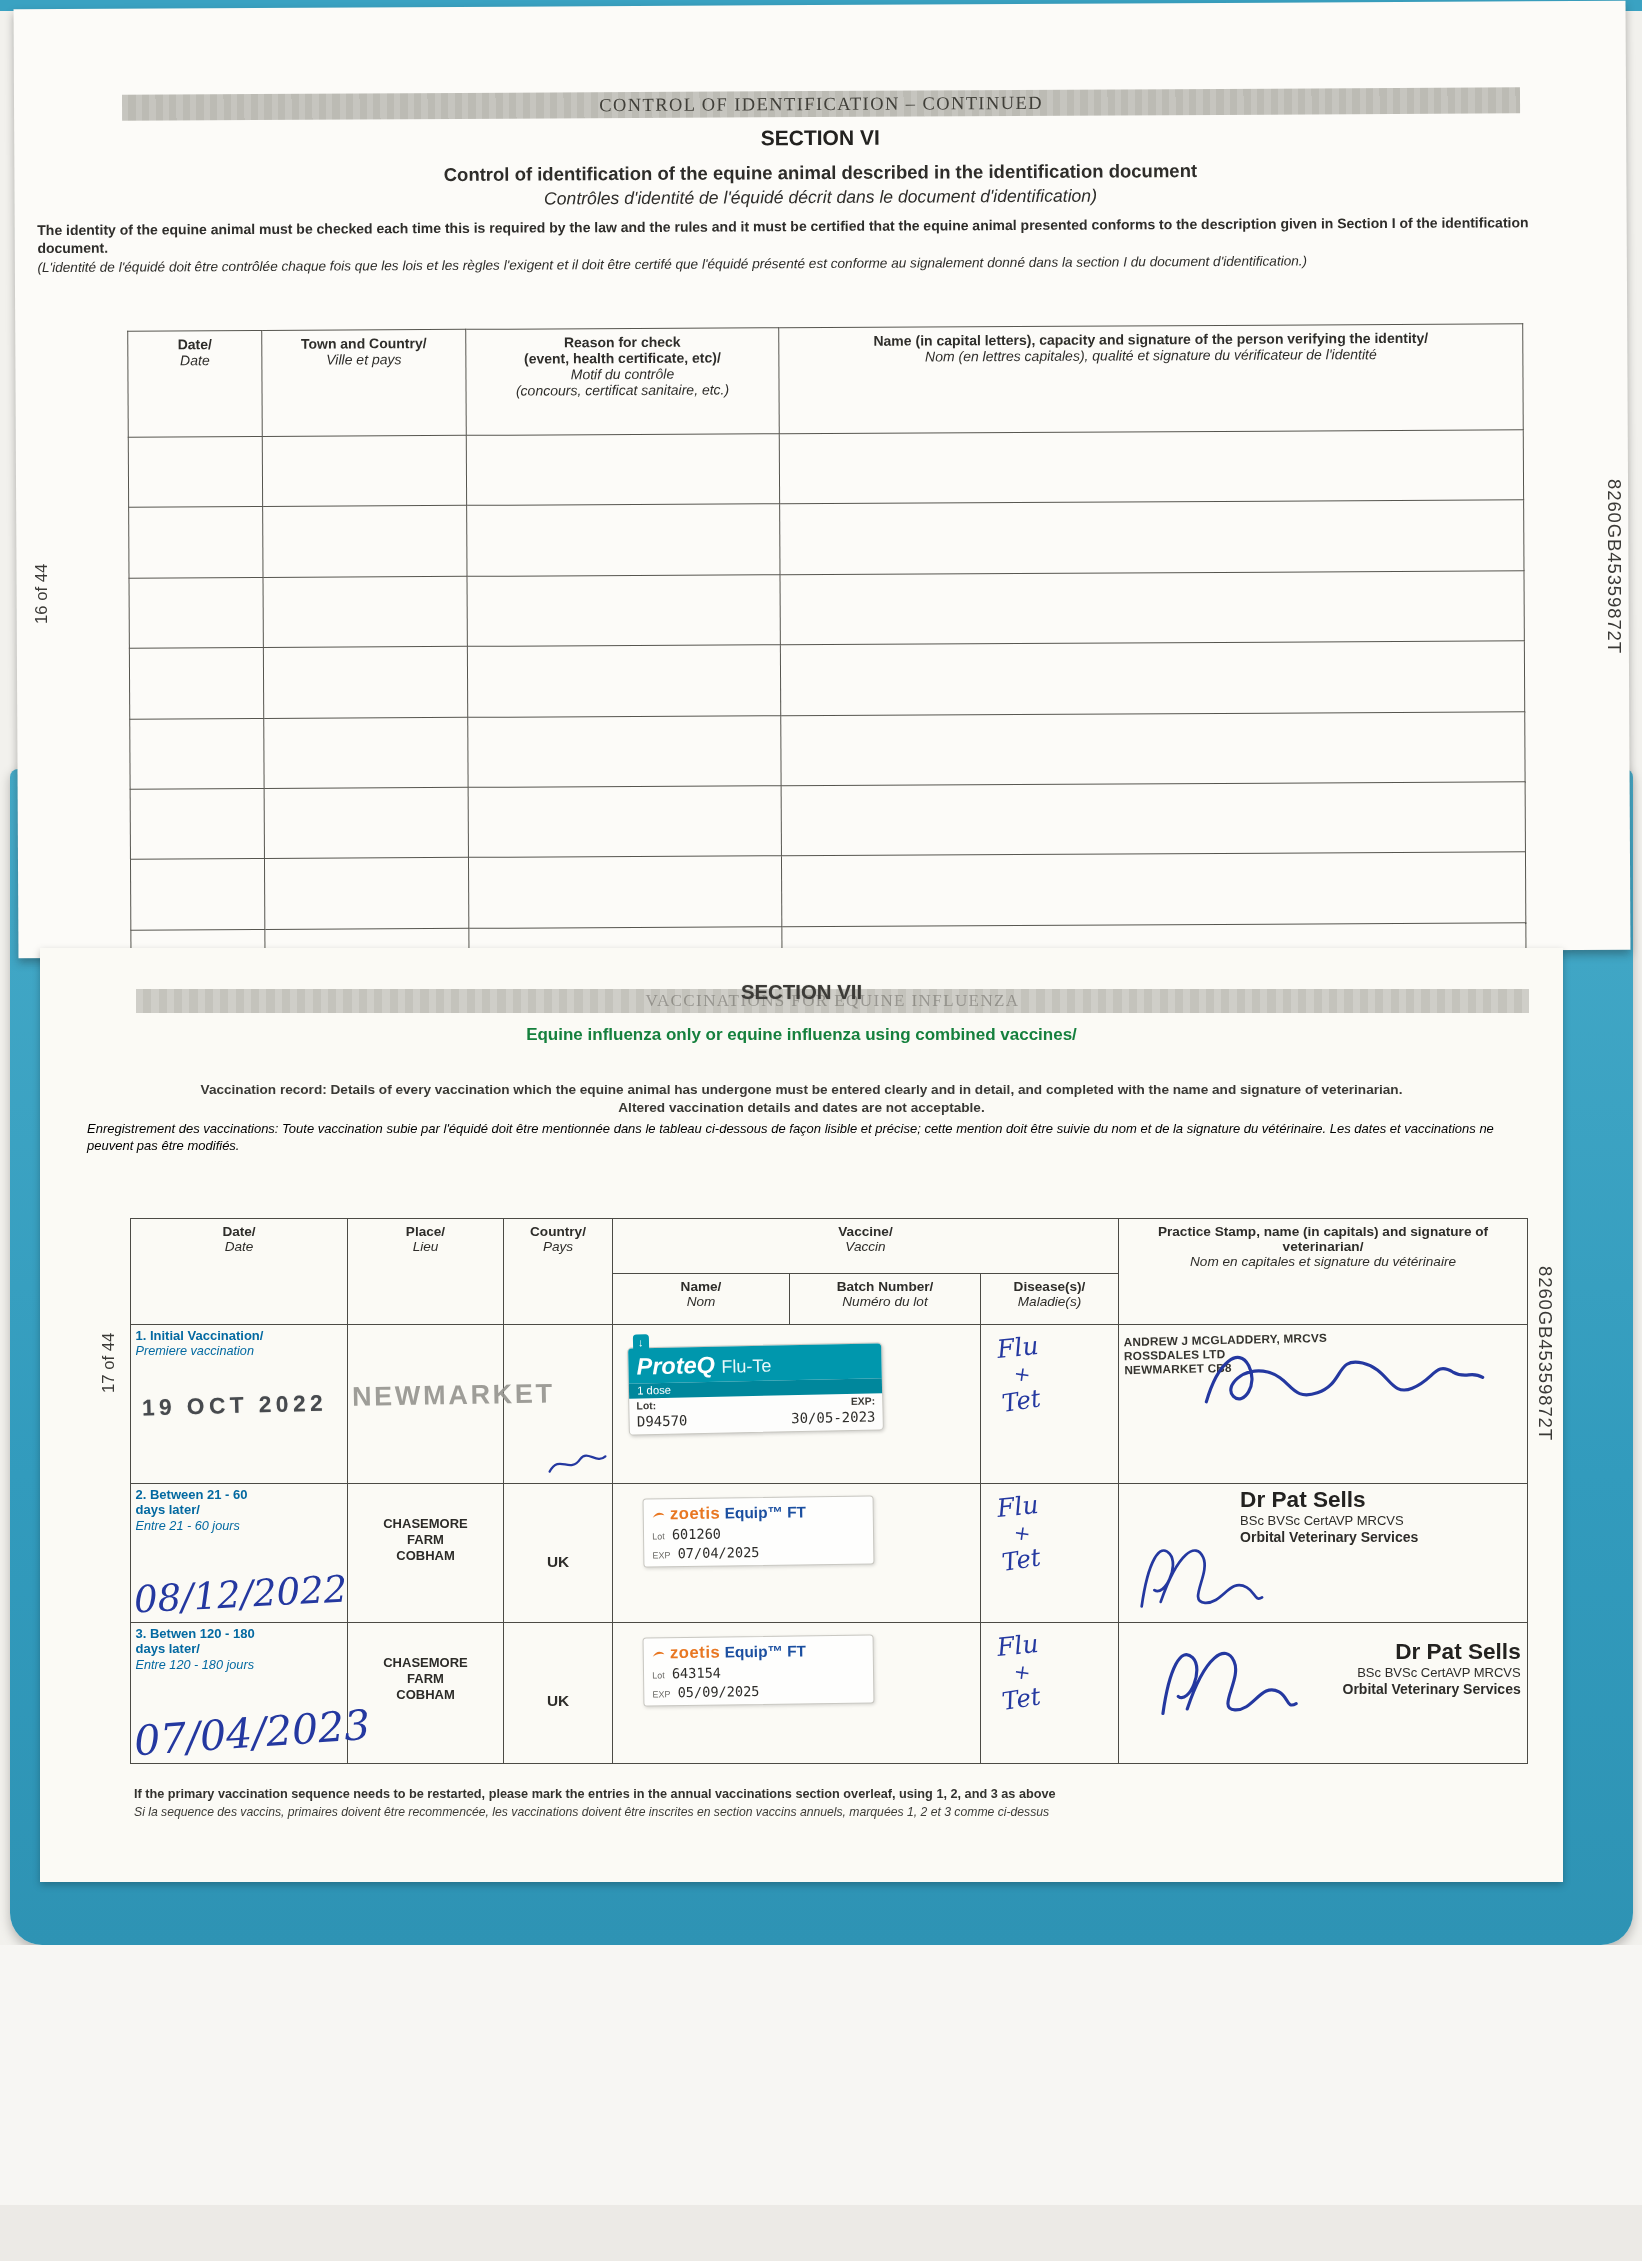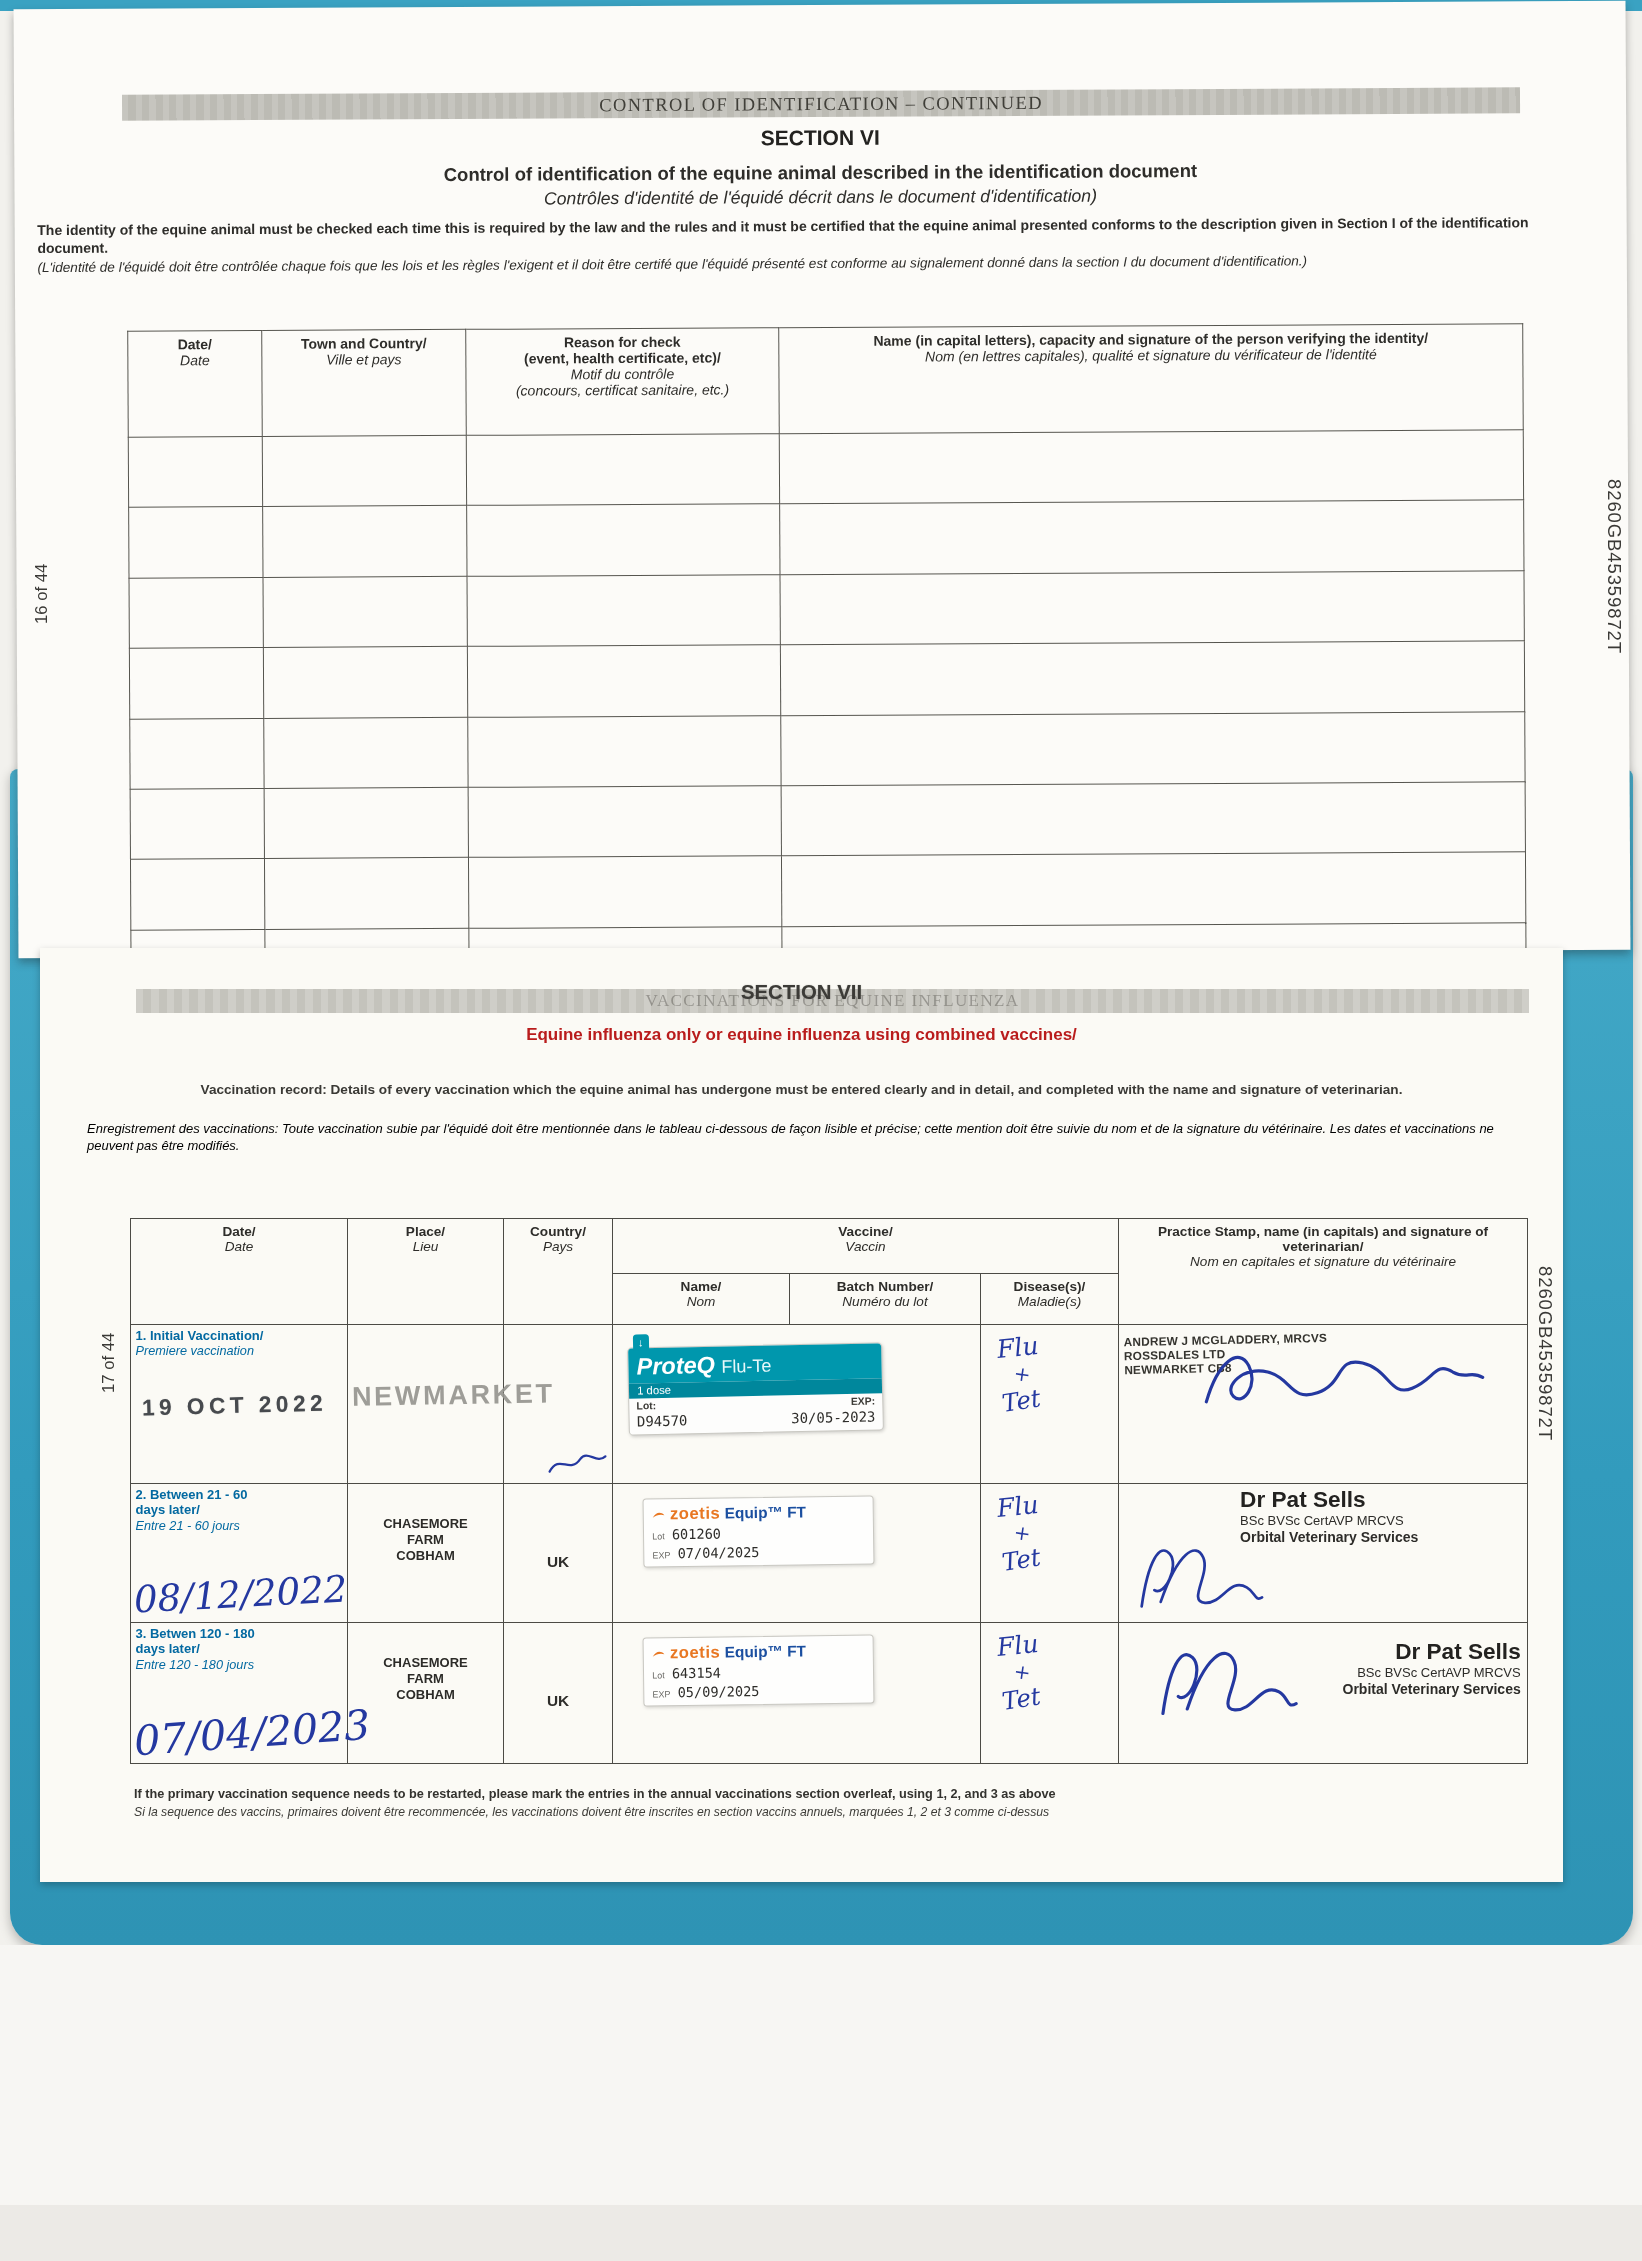--- a/index.html
+++ b/index.html
@@ -33,21 +33,21 @@
 
   
   .page2{position:absolute;left:40px;top:948px;width:1523px;height:934px;background:#fbfaf5;
          box-shadow:0 2.7px 7.2px rgba(0,0,0,.25);}
   .bar2{position:absolute;left:96px;top:5.4px;width:1393px;height:23.5px;
         background:repeating-linear-gradient(90deg,#cfcec8 0 7.2px,#c4c3bc 7.2px 15.4px);
         display:flex;align-items:center;justify-content:center;
         font-family:"Liberation Serif",serif;font-size:17px;letter-spacing:1.4px;color:rgba(62,61,55,.38);margin-top:36px;}
   .sec7-title{position:absolute;left:0;top:33px;width:100%;text-align:center;font-size:20.4px;font-weight:bold;
               color:#3c3b37;text-shadow:0 0 1.4px rgba(60,60,55,.35);}
-  .sub-en{position:absolute;left:0;top:77px;width:100%;text-align:center;font-size:17px;font-weight:600;color:#b91c1c;}
+  .sub-en{position:absolute;left:0;top:77px;width:100%;text-align:center;font-size:17px;font-weight:600;color:#15803d;}
   .sub-fr{position:absolute;left:0;top:100px;width:100%;text-align:center;font-size:16.3px;font-style:italic;color:#4c4b47;}
   .intro2a{position:absolute;left:47px;top:134px;width:1429px;text-align:center;font-size:13.6px;font-weight:bold;color:#3a3935;}
   .intro2b{position:absolute;left:47px;top:152px;width:1429px;text-align:center;font-size:13.6px;font-weight:bold;color:#3a3935;}
   .intro2c{position:absolute;left:47px;top:173px;width:1429px;text-align:left;font-size:13px;line-height:16.7px;font-style:italic;color:#000000;}
 
   .tbl2{position:absolute;left:90px;top:270px;width:1397px;}
   .tbl2 th,.tbl2 td{border:1.4px solid #4c4b45;padding:2.7px 4.5px;}
   .tbl2 th{font-size:13.6px;font-weight:bold;text-align:center;vertical-align:top;padding-top:4.5px;}
   .tbl2 tr.hr1 th{height:47px;}
   .tbl2 tr.hr2 th{height:43px;}
@@ -215,20 +215,21 @@
     </table>
   </div>
 
   <div class="page2">
     <div class="bar2">
       <span>VACCINATIONS FOR EQUINE INFLUENZA</span>
     </div>
     <div class="sec7-title">SECTION VII</div>
     <div class="sub-en">Equine influenza only or equine influenza using combined vaccines/</div>
     <div class="intro2a">Vaccination record: Details of every vaccination which the equine animal has undergone must be entered clearly and in detail, and completed with the name and signature of veterinarian.</div>
+    <div class="intro2b">Altered vaccination details and dates are not acceptable.</div>
     <div class="intro2c">Enregistrement des vaccinations: Toute vaccination subie par l'équidé doit être mentionnée dans le tableau ci-dessous de façon lisible et précise; cette mention doit être suivie du nom et de la signature du vétérinaire. Les dates et vaccinations ne peuvent pas être modifiés.</div>
 
     <table class="tbl2">
       <colgroup>
         <col style="width:217px">
           <col style="width:156px">
           <col style="width:109px">
         <col style="width:177px">
           <col style="width:191px">
           <col style="width:138px">

